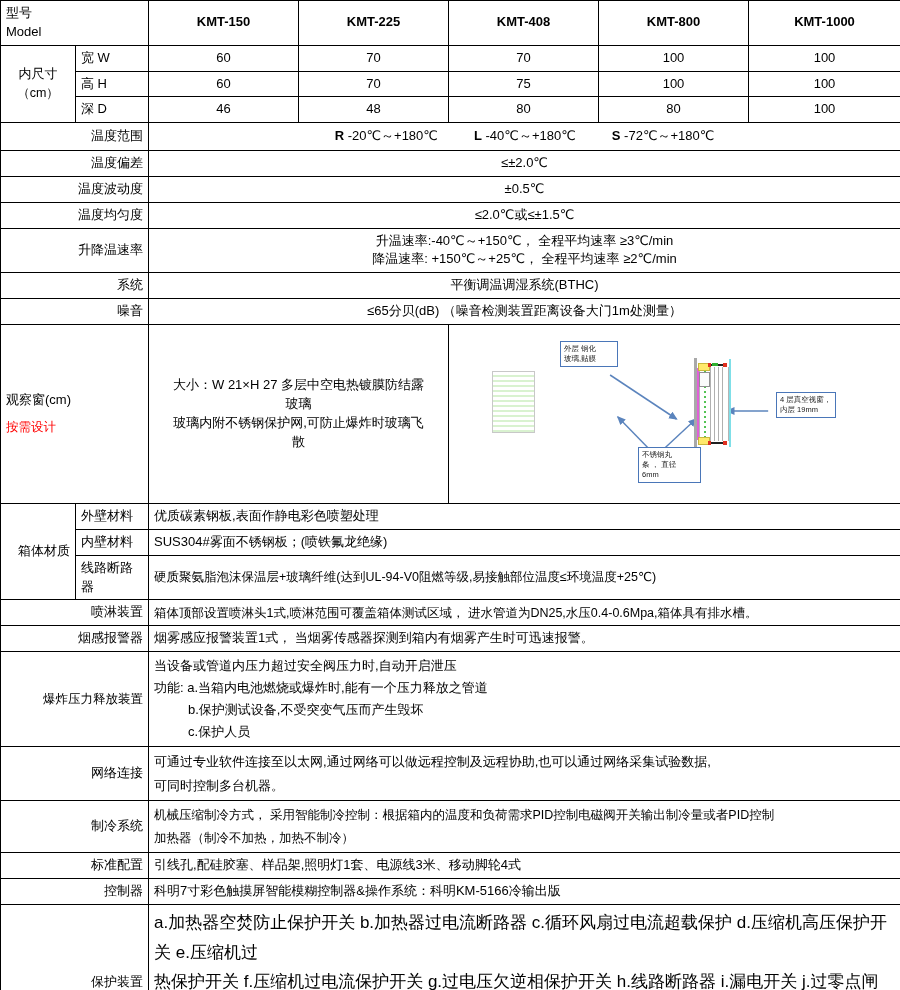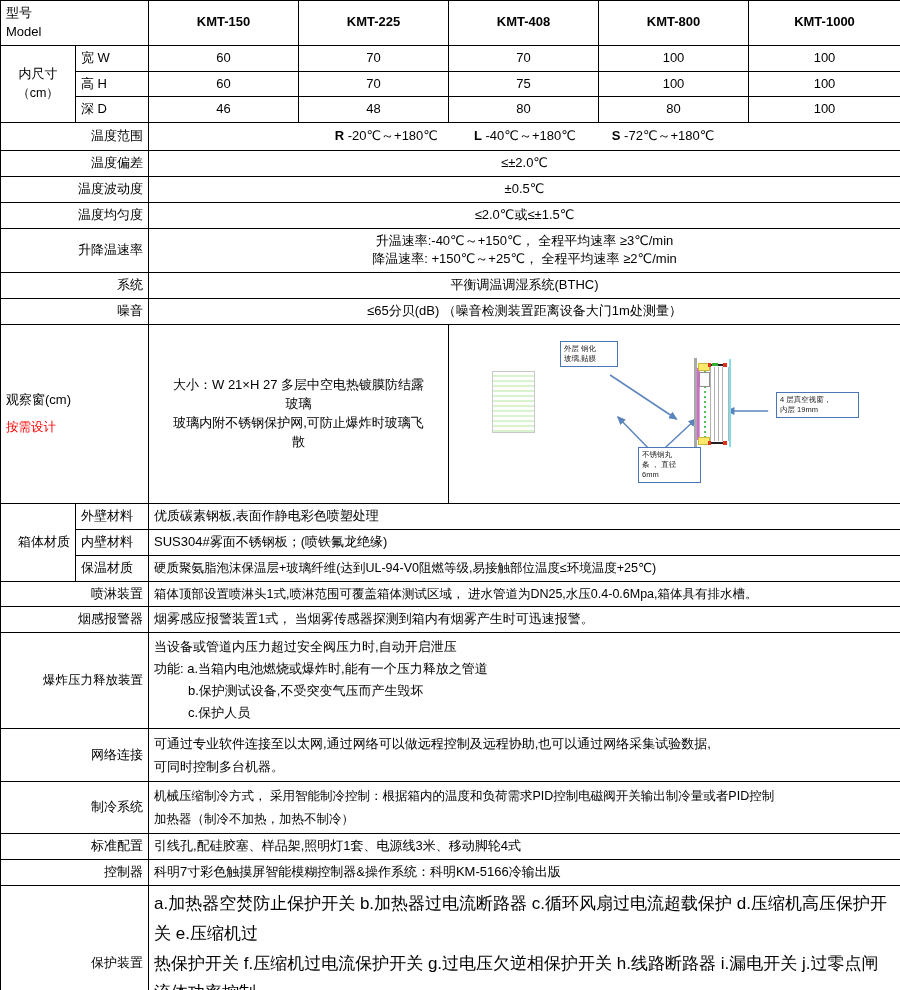--- a/index.html
+++ b/index.html
@@ -260,40 +260,40 @@
           <div class="glass-black" style="left:256px; top:113px; width:17px; height:2px;"></div>
           <div class="glass-green" style="left:258px; top:34px; width:6px; height:3px;"></div>
           <div class="glass-red" style="left:269px; top:34px; width:4px; height:4px;"></div>
           <div class="glass-red" style="left:254px; top:34px; width:3px; height:4px;"></div>
           <div class="glass-red" style="left:269px; top:112px; width:4px; height:4px;"></div>
           <div class="glass-red" style="left:254px; top:112px; width:3px; height:4px;"></div>
           <div class="glass-innerbox" style="left:245px; top:43px; width:9px; height:13px;"></div>
 
           <div class="dgm-box multiline" style="left:106px; top:12px; width:58px;">外层 钢化
 玻璃,贴膜</div>
-          <div class="dgm-box multiline" style="left:322px; top:63px; width:83px;">4 层真空视窗，
+          <div class="dgm-box multiline" style="left:322px; top:63px; width:60px;">4 层真空视窗，
 内层 19mm</div>
           <div class="dgm-box multiline" style="left:184px; top:118px; width:63px;">不锈钢丸
 条 ， 直径
 6mm</div>
         </div>
       </td>
     </tr>
 
     <tr>
       <td class="lbl" rowspan="3">箱体材质</td>
       <td class="sub-lbl">外壁材料</td>
       <td class="lft" colspan="5">优质碳素钢板,表面作静电彩色喷塑处理</td>
     </tr>
     <tr>
       <td class="sub-lbl">内壁材料</td>
       <td class="lft" colspan="5">SUS304#雾面不锈钢板；(喷铁氟龙绝缘)</td>
     </tr>
     <tr>
-      <td class="sub-lbl">保温材质</td>
+      <td class="sub-lbl">线路断路器</td>
       <td class="lft" colspan="5" style="font-size:12.5px;">硬质聚氨脂泡沫保温层+玻璃纤维(达到UL-94-V0阻燃等级,易接触部位温度≤环境温度+25℃)</td>
     </tr>
 
     <tr>
       <td class="lbl" colspan="2">喷淋装置</td>
       <td class="lft" colspan="5" style="font-size:12.5px;">箱体顶部设置喷淋头1式,喷淋范围可覆盖箱体测试区域， 进水管道为DN25,水压0.4-0.6Mpa,箱体具有排水槽。</td>
     </tr>
 
     <tr>
       <td class="lbl" colspan="2">烟感报警器</td>

